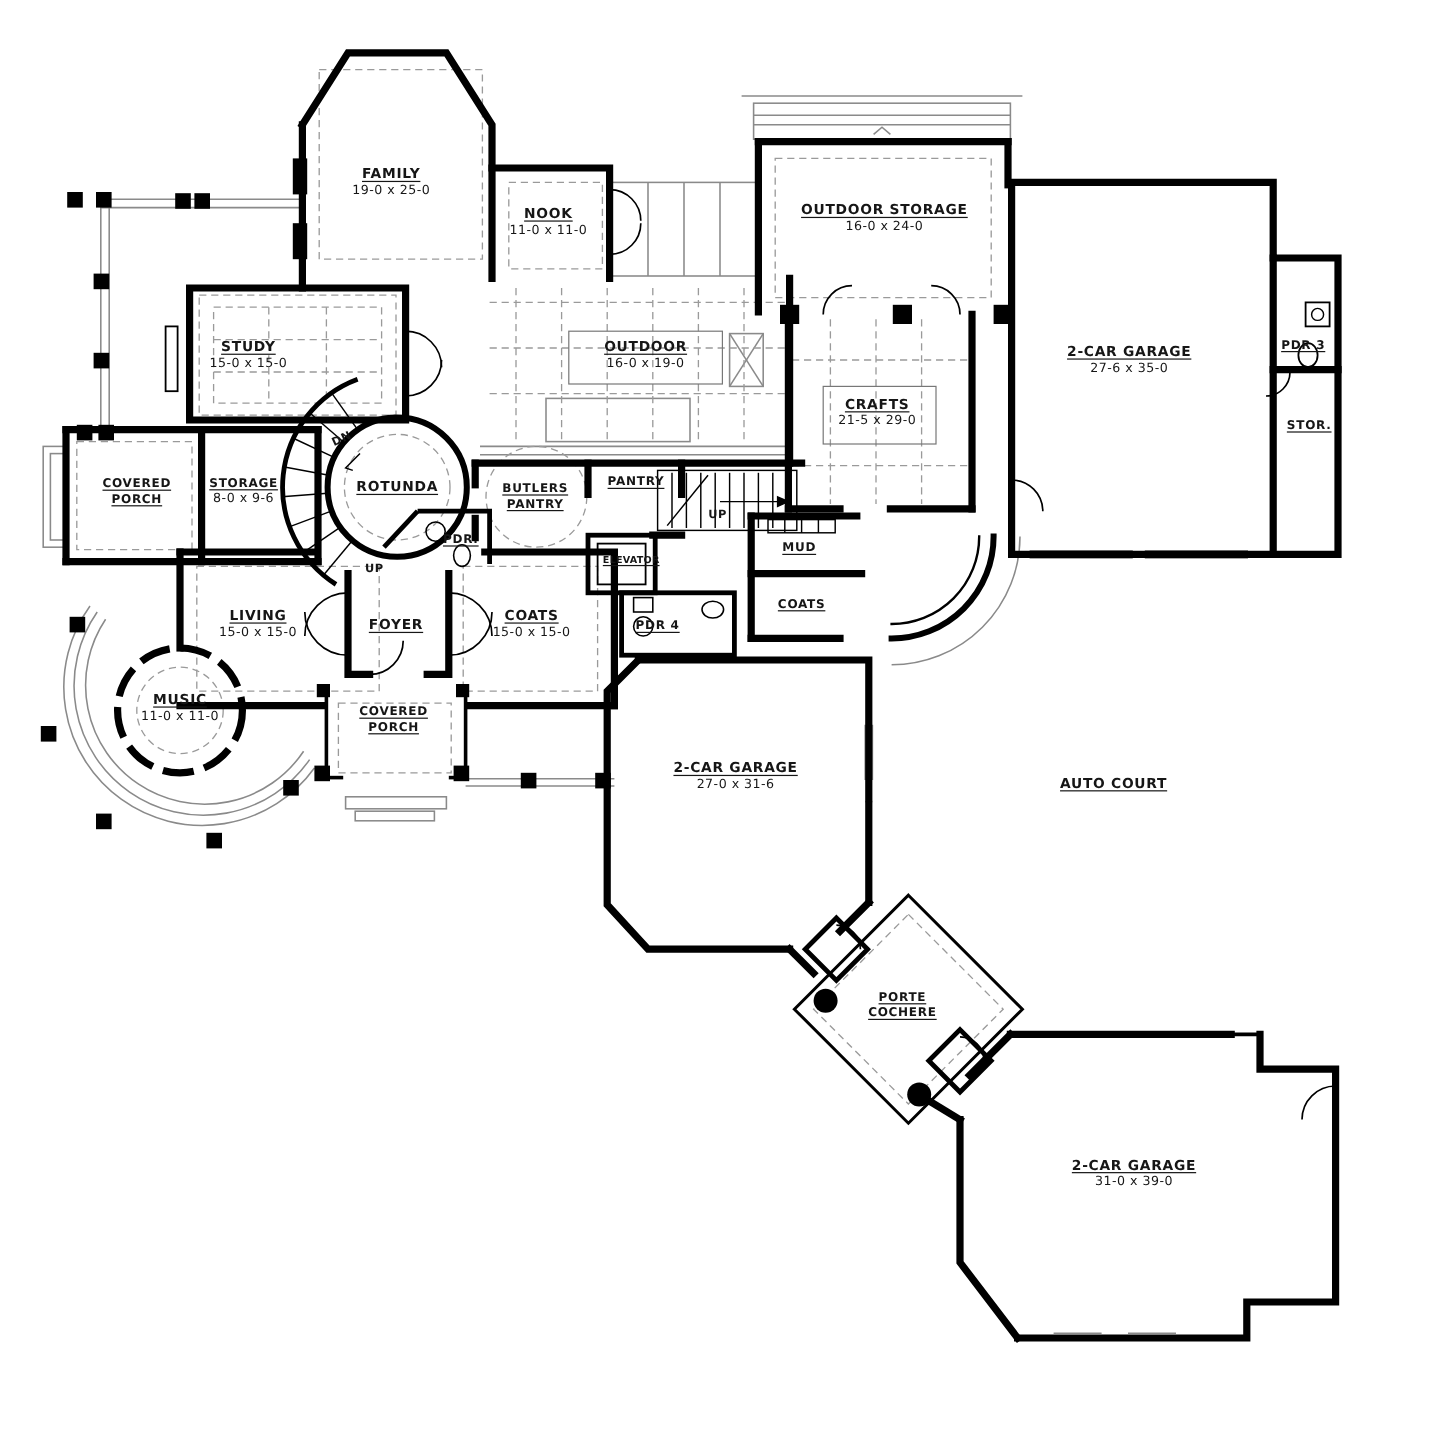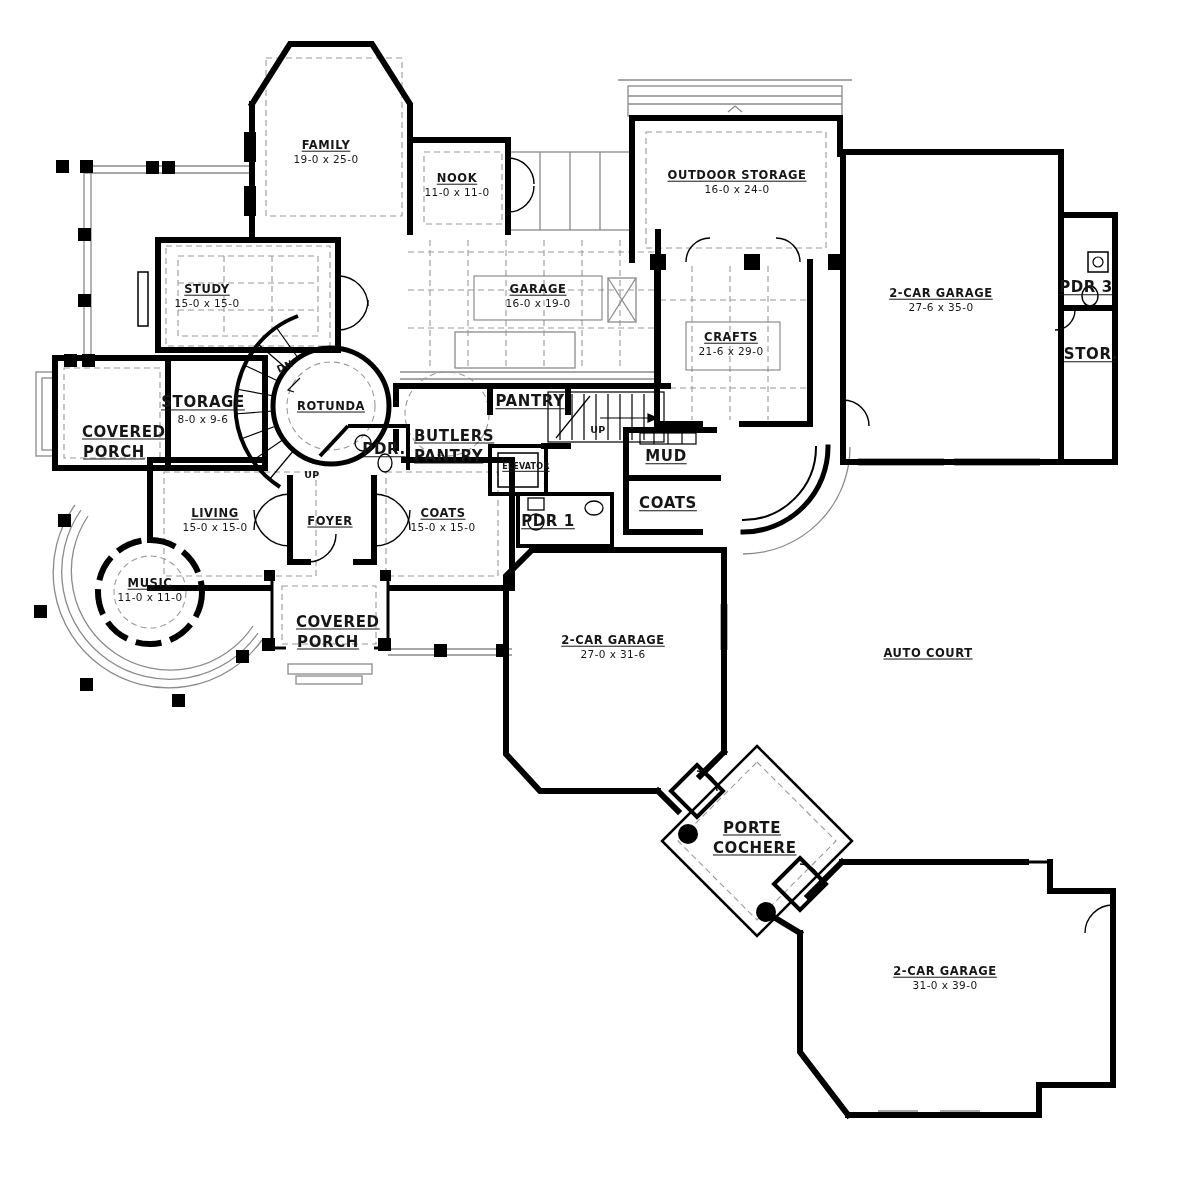--- a/index.html
+++ b/index.html
@@ -6,22 +6,22 @@
   .plan{position:relative;width:1200px;height:1200px;background:#ffffff;overflow:hidden;
         font-family:"DejaVu Sans", sans-serif;border-radius:32px;}
   .plan svg{position:absolute;left:0;top:0;}
   .labels{position:absolute;left:0;top:0;width:100%;height:100%;}
   .room-label{position:absolute;transform:translate(-50%,-50%);text-align:center;color:#161616;
               line-height:1.3;white-space:nowrap;}
   .rname{display:block;font-size:11.5px;font-weight:bold;letter-spacing:.6px;
          text-decoration:underline;text-underline-offset:2px;}
   .rdims{display:block;font-size:10.5px;letter-spacing:.4px;}
   .wrap{white-space:normal;width:78px;}
-  .wrap-n{white-space:normal;width:64px;margin-top:32px;}
-  .sm .rname{font-size:15px;}
+  .wrap-n{white-space:normal;width:64px;}
+  .sm .rname{font-size:10px;}
   .xs .rname{font-size:8px;letter-spacing:.2px;margin-left:28px;}
   .ann{position:absolute;transform:translate(-50%,-50%);font-size:9.5px;font-weight:bold;
        color:#161616;letter-spacing:.5px;}
 </style>
 </head>
 <body>
 
 <div class="plan">
 
 <svg width="1200" height="1200" viewBox="0 0 1200 1200">
@@ -327,26 +327,26 @@
     <span class="rname">PDR 3</span>
   </div>
   <div class="room-label sm" style="left:1091px;top:355px">
     <span class="rname">STOR.</span>
   </div>
   <div class="room-label" style="left:207px;top:296px">
     <span class="rname">STUDY</span>
     <span class="rdims">15-0 x 15-0</span>
   </div>
   <div class="room-label" style="left:538px;top:296px">
-    <span class="rname">GARAGE</span>
+    <span class="rname">OUTDOOR</span>
     <span class="rdims">16-0 x 19-0</span>
   </div>
   <div class="room-label" style="left:731px;top:344px">
     <span class="rname">CRAFTS</span>
-    <span class="rdims">21-6 x 29-0</span>
+    <span class="rdims">21-5 x 29-0</span>
   </div>
   <div class="room-label wrap-n sm" style="left:114px;top:410px">
     <span class="rname">COVERED PORCH</span>
   </div>
   <div class="room-label sm" style="left:203px;top:410px">
     <span class="rname">STORAGE</span>
     <span class="rdims">8-0 x 9-6</span>
   </div>
   <div class="room-label" style="left:331px;top:406px">
     <span class="rname">ROTUNDA</span>
@@ -363,21 +363,21 @@
   <div class="room-label xs" style="left:512px;top:467px">
     <span class="rname">ELEVATOR</span>
   </div>
   <div class="room-label sm" style="left:666px;top:457px">
     <span class="rname">MUD</span>
   </div>
   <div class="room-label sm" style="left:668px;top:504px">
     <span class="rname">COATS</span>
   </div>
   <div class="room-label sm" style="left:548px;top:522px">
-    <span class="rname">PDR 1</span>
+    <span class="rname">PDR 4</span>
   </div>
   <div class="room-label" style="left:215px;top:520px">
     <span class="rname">LIVING</span>
     <span class="rdims">15-0 x 15-0</span>
   </div>
   <div class="room-label" style="left:330px;top:521px">
     <span class="rname">FOYER</span>
   </div>
   <div class="room-label" style="left:443px;top:520px">
     <span class="rname">COATS</span>

